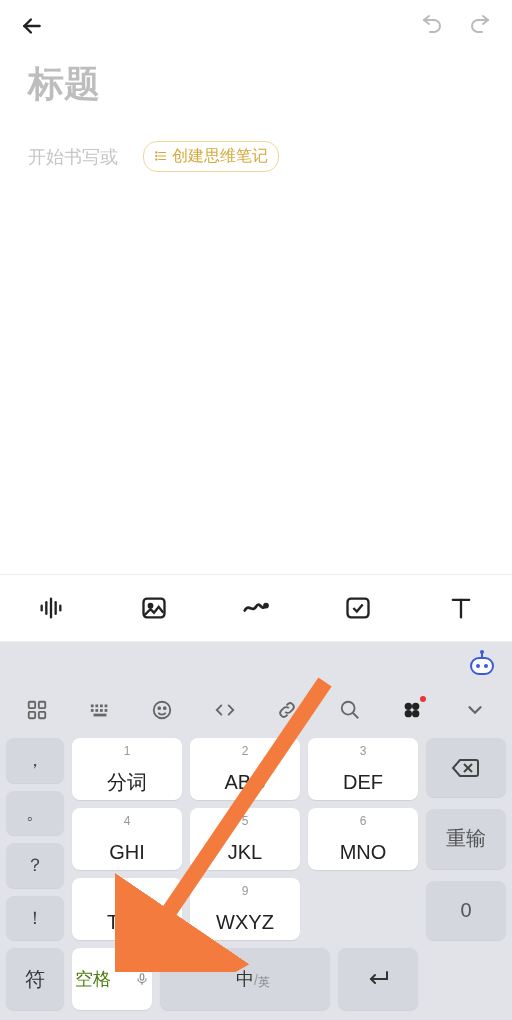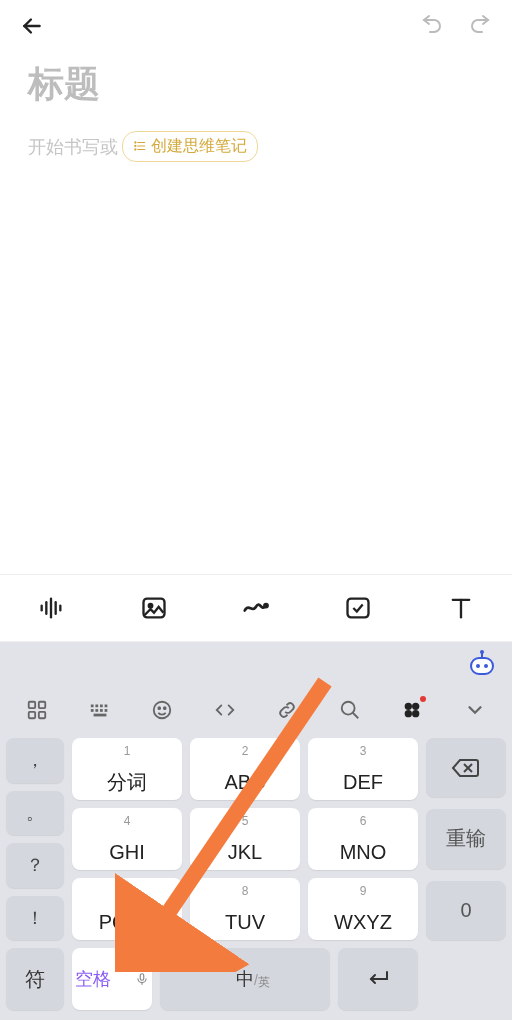--- a/index.html
+++ b/index.html
@@ -5,22 +5,22 @@
     * { box-sizing: border-box; margin: 0; padding: 0; }
     html, body { width: 512px; height: 1020px; font-family: -apple-system, "PingFang SC", sans-serif; background: #fff; overflow: hidden; }
     body { display: flex; flex-direction: column; }
 
     .header { height: 52px; display: flex; align-items: center; padding: 0 12px; gap: 8px; }
     .hicon { width: 40px; height: 40px; display: flex; align-items: center; justify-content: center; color: #333; }
     .hicon.right { color: #bbb; }
     .spacer { flex: 1; }
 
     .content { padding: 8px 28px; flex: 1; }
-    .title-ph { color: #bdbdbd; font-size: 36px; font-weight: 700; margin-bottom: 22px; }
-    .body-line { display: flex; align-items: center; gap: 4px; }
+    .title-ph { color: #bdbdbd; font-size: 36px; font-weight: 700; margin-bottom: 32px; }
+    .body-line { display: flex; align-items: center; gap: 25px; }
     .body-ph { color: #c5c5c5; font-size: 18px; }
     .pill { border: 1px solid #f0d89a; color: #d4a93a; font-size: 16px; padding: 4px 10px; border-radius: 14px; display: inline-flex; align-items: flex-end; gap: 4px; }
     .pill-icon { color: #d4a93a; }
 
     .toolbar { height: 68px; display: flex; align-items: center; justify-content: space-around; border-top: 1px solid #eee; border-bottom: 1px solid #eee; }
     .ticon { width: 48px; height: 48px; display: flex; align-items: center; justify-content: center; color: #222; }
 
     .kb { background: #e1e3e8; flex: 0 0 auto; position: relative; }
     .kb-top { height: 44px; position: relative; }
     .robot { position: absolute; right: 14px; top: 6px; }
@@ -33,21 +33,21 @@
     .key.side { background: #d4d7dd; }
     .key-num { font-size: 12px; color: #999; position: absolute; top: 6px; }
     .key-main { font-size: 20px; color: #222; margin-top: 26px; }
     .key-only { font-size: 20px; color: #555; }
 
     .col1 { display: flex; flex-direction: column; gap: 8px; }
     .key1 { background: #d4d7dd; border-radius: 8px; flex: 1; display: flex; align-items: center; justify-content: center; font-size: 18px; color: #444; box-shadow: 0 1px 1px rgba(0,0,0,0.08); }
 
     .row4 { padding: 0 6px 10px 6px; display: grid; grid-template-columns: 58px 80px 1fr 80px 80px; gap: 8px; }
     .key4 { background: #d4d7dd; border-radius: 8px; height: 62px; display: flex; align-items: center; justify-content: center; font-size: 20px; color: #333; box-shadow: 0 1px 1px rgba(0,0,0,0.08); }
-    .space { background: #fff; border-radius: 8px; display: flex; align-items: center; gap: 24px; font-size: 18px; color: #8b5cf6; }
+    .space { background: #fff; border-radius: 8px; display: flex; align-items: center; gap: 24px; font-size: 18px; color: #4d7c0f; }
     .langkey { flex-direction: column; line-height: 1; }
     .lang-a { font-size: 18px; }
     .lang-b { font-size: 12px; color: #888; align-self: flex-end; margin-right: -16px; margin-top: -2px; }
     .lang-slash { font-size: 14px; color: #999; }
     .right-col { display: flex; flex-direction: column; gap: 12px; }
     .right-cell { flex: 1; }
 
     .arrow { position: absolute; pointer-events: none; z-index: 50; }
   </style>
 </head>
@@ -252,24 +252,20 @@
     <div class="key">
         <span class="key-num">5</span>
         <span class="key-main">JKL</span>
       </div>
     <div class="key">
         <span class="key-num">6</span>
         <span class="key-main">MNO</span>
       </div>
 
     <div class="key">
-        <span class="key-num">7</span>
-        <span class="key-main">PQRS</span>
-      </div>
-    <div class="key">
         <span class="key-num">8</span>
         <span class="key-main">TUV</span>
       </div>
     <div class="key">
         <span class="key-num">9</span>
         <span class="key-main">WXYZ</span>
       </div>
   </div>
 
   <div class="row4">

